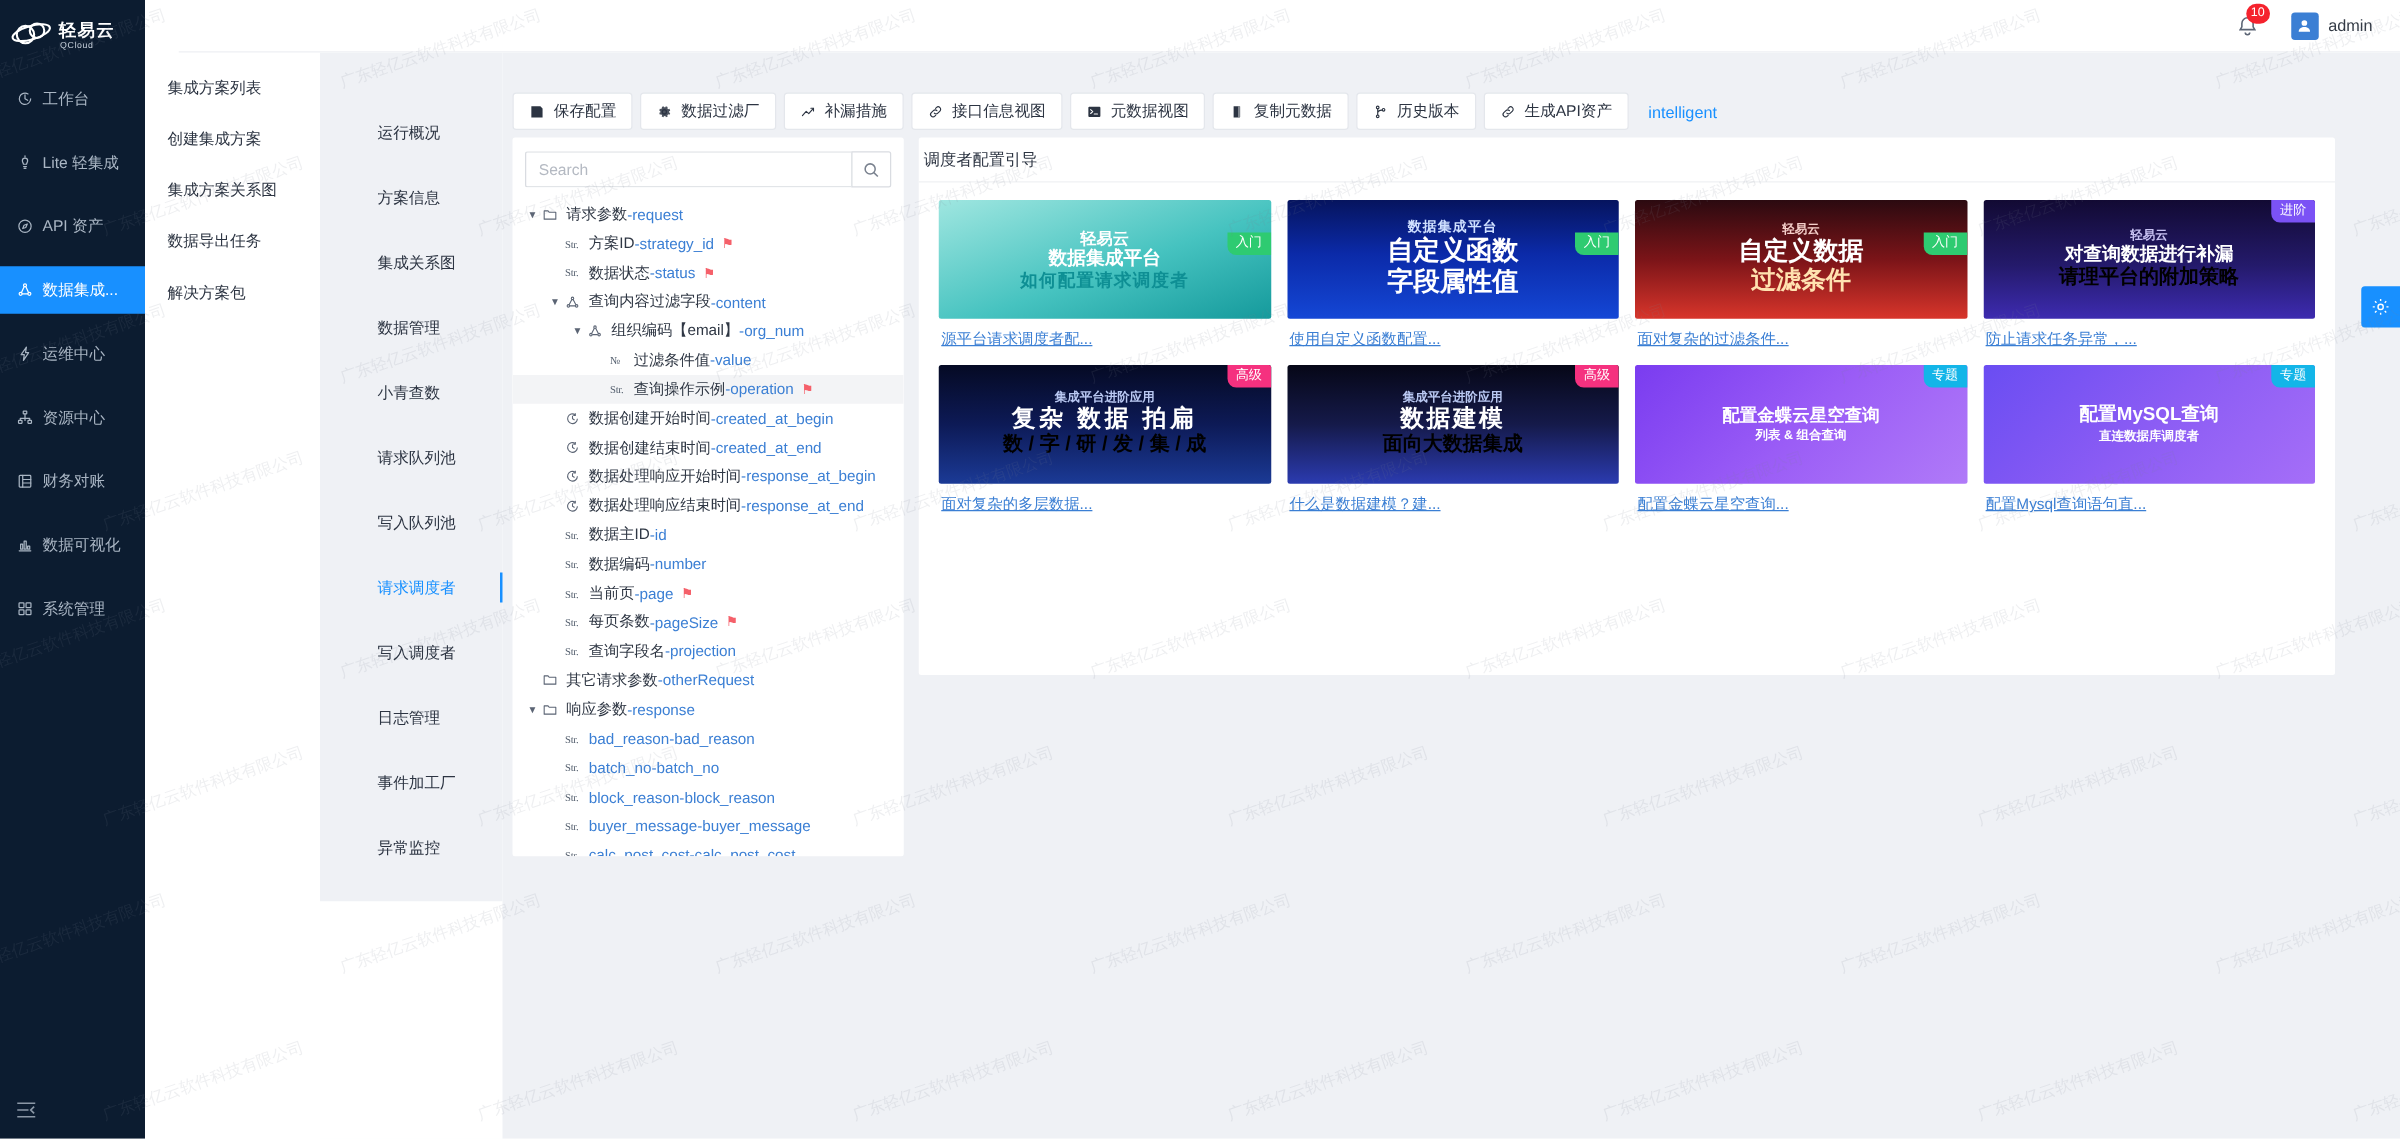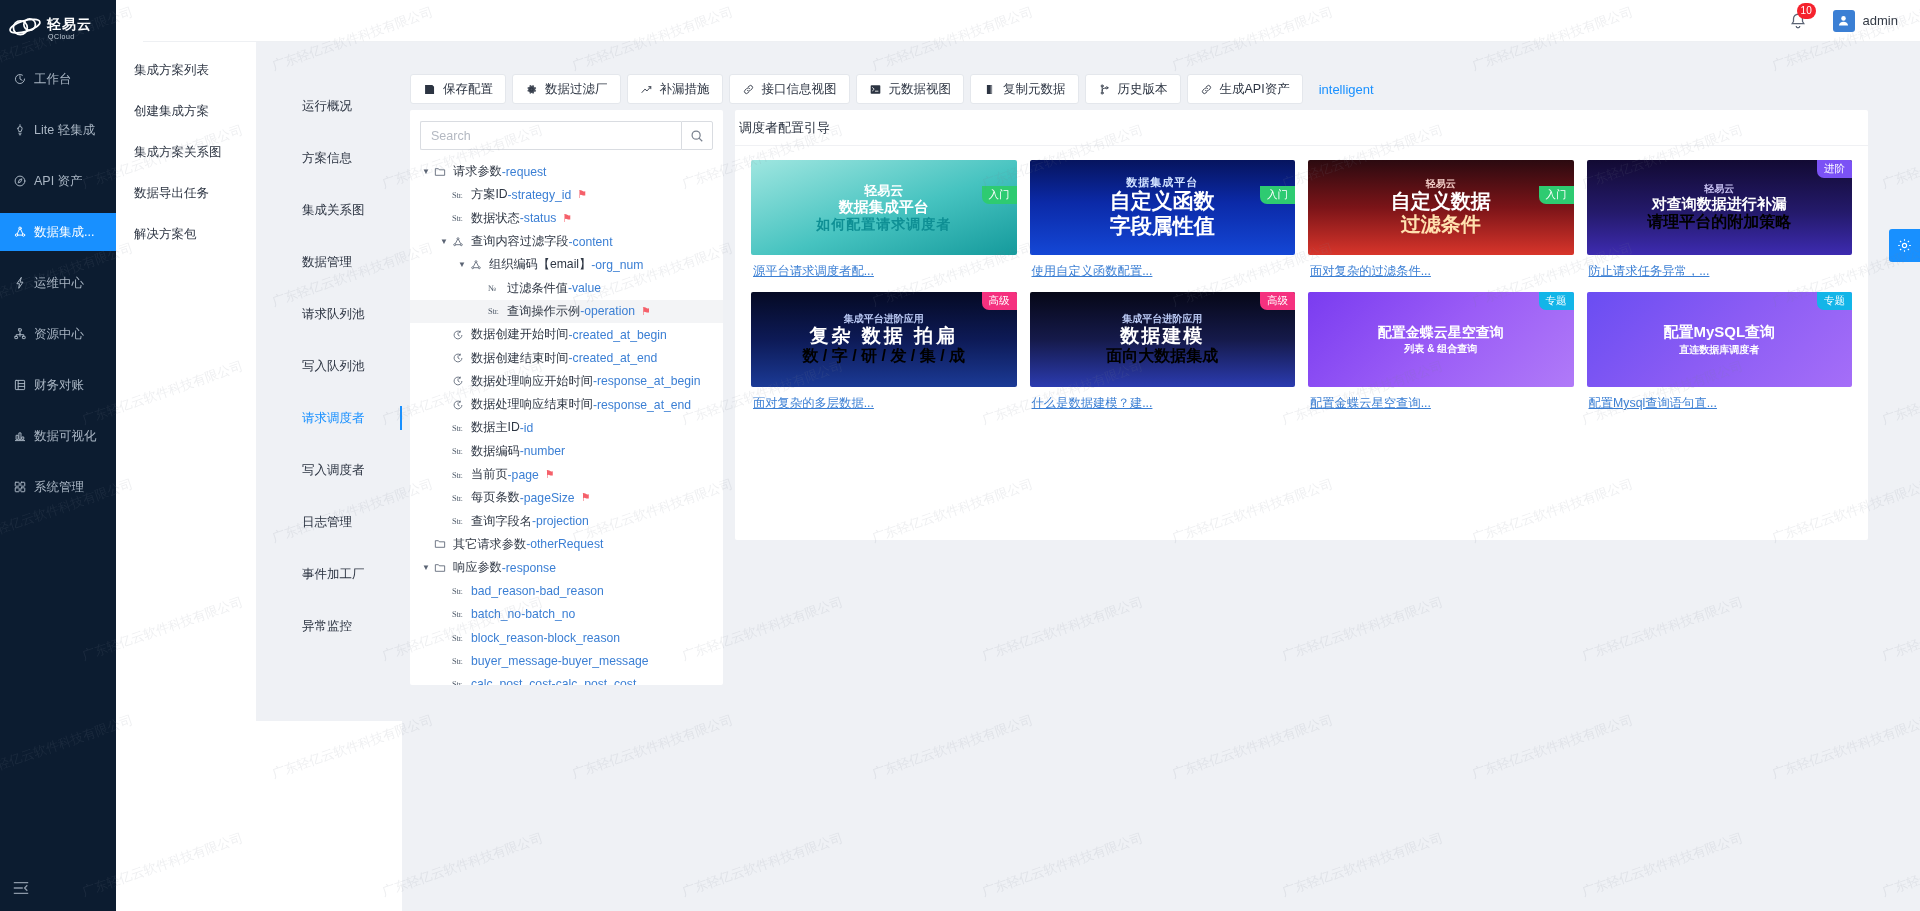--- a/index.html
+++ b/index.html
@@ -361,20 +361,21 @@
       <div class="menu2-item">解决方案包</div>
     </div>
 </div>
 
 <div class="menu3">
   <div id="menu3-list">
       <div class="menu3-item">运行概况</div>
       <div class="menu3-item">方案信息</div>
       <div class="menu3-item">集成关系图</div>
       <div class="menu3-item">数据管理</div>
+      <div class="menu3-item">小青查数</div>
       <div class="menu3-item">请求队列池</div>
       <div class="menu3-item">写入队列池</div>
       <div class="menu3-item active">请求调度者</div>
       <div class="menu3-item">写入调度者</div>
       <div class="menu3-item">日志管理</div>
       <div class="menu3-item">事件加工厂</div>
       <div class="menu3-item">异常监控</div>
     </div>
 </div>
 

